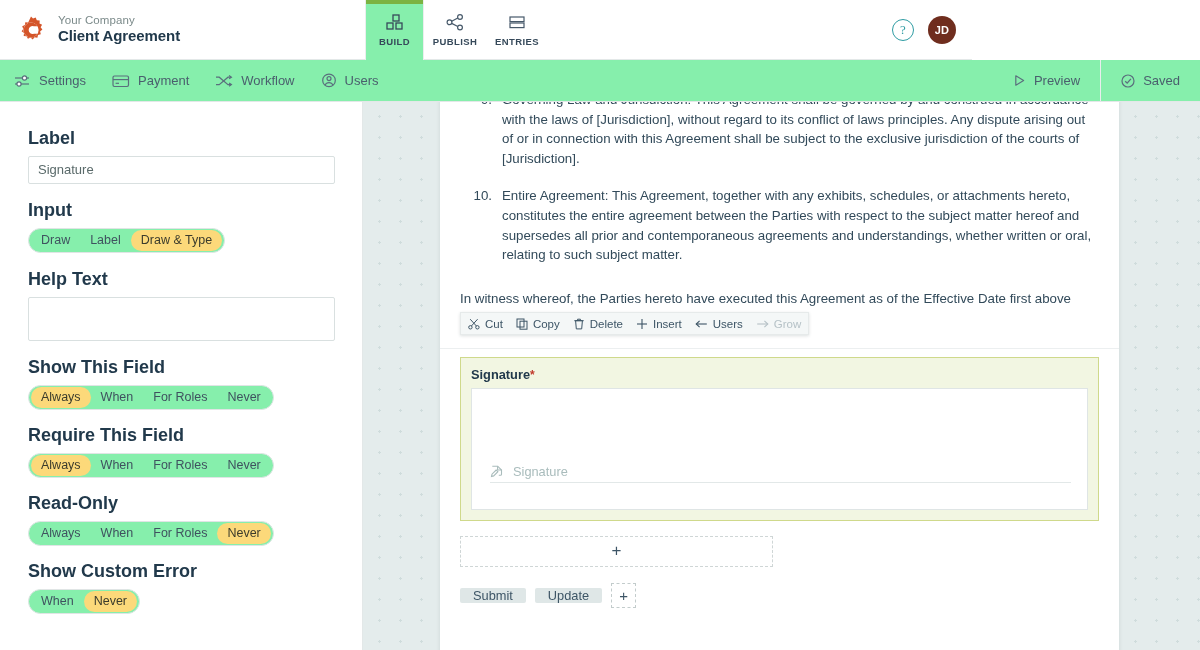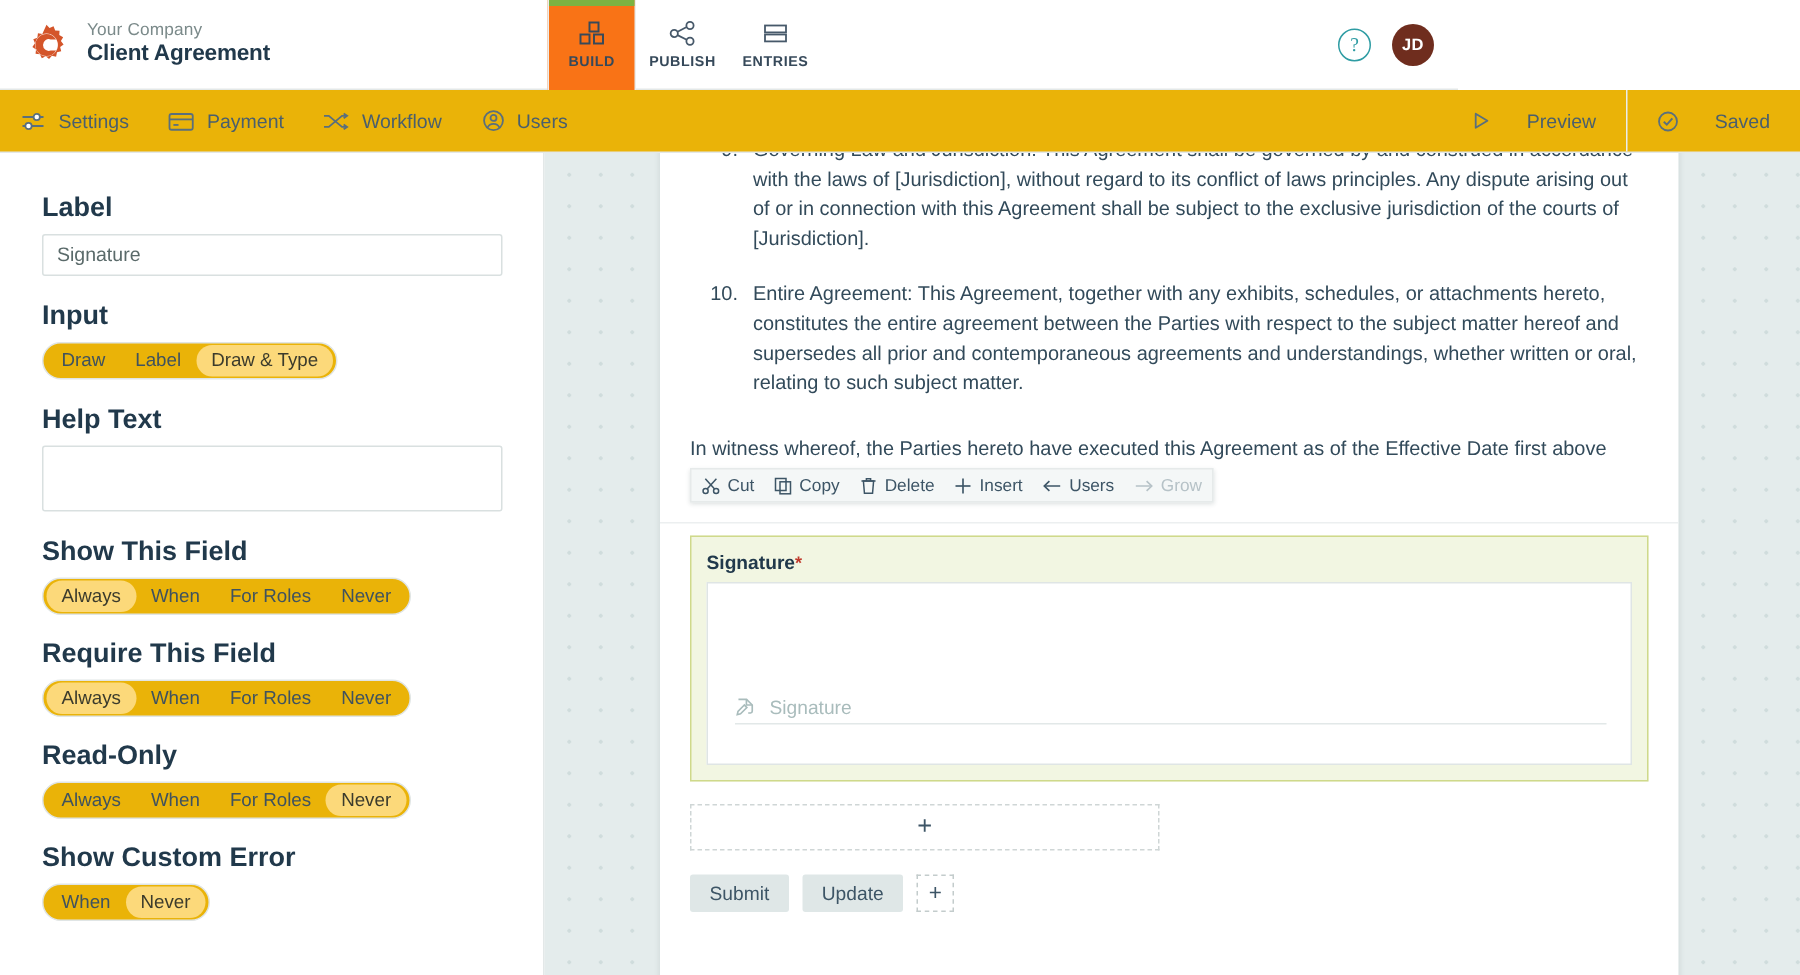--- a/index.html
+++ b/index.html
@@ -23,21 +23,21 @@
   .brand-text { margin-left: 12px; line-height: 1.15; }
   .brand-company { font-size: 11.5px; color: #7b8a8a; letter-spacing: .1px; }
   .brand-title { font-size: 15px; font-weight: bold; color: #21394b; letter-spacing: -.1px; }
 
   .nav-tabs { position: absolute; left: 365px; top: 0; height: 60px; display: flex; }
   .nav-tab {
     width: 59px; height: 60px; display: flex; flex-direction: column;
     align-items: center; justify-content: center; gap: 5px;
     position: relative; cursor: pointer;
   }
-  .nav-tab.active { background: #f97316; border-left: 1px solid #ebeeee; border-right: 1px solid #ebeeee; }
+  .nav-tab.active { background: #86efac; border-left: 1px solid #ebeeee; border-right: 1px solid #ebeeee; }
   .nav-tab.active::before {
     content: ""; position: absolute; top: 0; left: 0; right: 0; height: 4px;
     background: #7cb342;
   }
   .nav-tab .nt-ico { height: 18px; display: flex; align-items: center; }
   .nav-tab .nt-label {
     font-size: 9.5px; font-weight: bold; color: #36495a; letter-spacing: .4px;
   }
   .nav-tab.publish { width: 62px; }
   .nav-tab.entries { width: 62px; }
@@ -50,31 +50,31 @@
   }
   .avatar {
     width: 28px; height: 28px; border-radius: 50%; background: #6f2d1e;
     color: #fff; font-size: 11px; font-weight: bold; letter-spacing: .3px;
     display: flex; align-items: center; justify-content: center; cursor: pointer;
   }
 
   
   .subbar {
     position: absolute; top: 60px; left: 0; width: 1200px; height: 42px;
-    background: #eab308; border-bottom: 1px solid #e3e8e8;
+    background: #86efac; border-bottom: 1px solid #e3e8e8;
     display: flex; align-items: center;
   }
   .subnav { display: flex; align-items: center; padding-left: 14px; gap: 26px; }
   .subnav-item {
     display: flex; align-items: center; gap: 8px; cursor: pointer;
     font-size: 13px; color: #4a5f6d;
   }
   .subbar-right { position: absolute; right: 0; top: 0; height: 41px; display: flex; }
   .sb-btn {
-    display: flex; align-items: center; gap: 24px; font-size: 13px; color: #4a5f6d;
+    display: flex; align-items: center; gap: 8px; font-size: 13px; color: #4a5f6d;
     padding: 0 20px; height: 41px; cursor: pointer;
   }
   .sb-btn.saved { border-left: 1px solid #e9eded; }
 
   
   .left-panel {
     position: absolute; top: 102px; left: 0; width: 363px; height: 548px;
     background: #ffffff; border-right: 1px solid #e3e8e8;
     padding: 26px 28px 0 28px; overflow: hidden;
   }
@@ -92,21 +92,21 @@
   }
   .txt-area {
     width: 307px; height: 44px; border: 1px solid #d9e0e0; border-radius: 2px;
     background: #fff;
   }
   .grp { margin-bottom: 16px; }
   .grp.tight { margin-bottom: 15px; }
 
   .seg {
     display: inline-flex; align-items: center; border: 1px solid #e0e5e5;
-    border-radius: 14px; height: 25px; padding: 0 2px; background: #eab308;
+    border-radius: 14px; height: 25px; padding: 0 2px; background: #86efac;
   }
   .seg-opt {
     font-size: 12.5px; color: #3f525f; padding: 0 10px; height: 21px;
     line-height: 21px; border-radius: 11px; cursor: pointer; white-space: nowrap;
   }
   .seg-opt.on { background: #fcd97a; color: #3b3b2c; }
 
   
   .canvas {
     position: absolute; top: 102px; left: 363px; width: 837px; height: 548px;
@@ -183,21 +183,21 @@
     margin: 15px 20px 0 20px; width: 313px; height: 31px;
     border: 1px dashed #cfd6d6; background: #fff;
     display: flex; align-items: center; justify-content: center;
     color: #3d5566; font-size: 17px; cursor: pointer;
   }
   .actions {
     display: flex; align-items: center; gap: 9px; margin: 16px 0 0 20px;
   }
   .btn-action {
     background: #dfe7e7; color: #3d5566; font-size: 12.8px; border: none;
-    border-radius: 2px; padding: 0 13px; height: 25px; cursor: pointer;
+    border-radius: 2px; padding: 0 13px; height: 15px; cursor: pointer;
     font-family: "Liberation Sans", sans-serif;
   }
   .btn-add {
     width: 25px; height: 25px; border: 1px dashed #c3cccc; background: #fff;
     display: flex; align-items: center; justify-content: center;
     color: #3d5566; font-size: 15px; cursor: pointer;
   }
   svg { display: block; }
 </style>
 </head>

